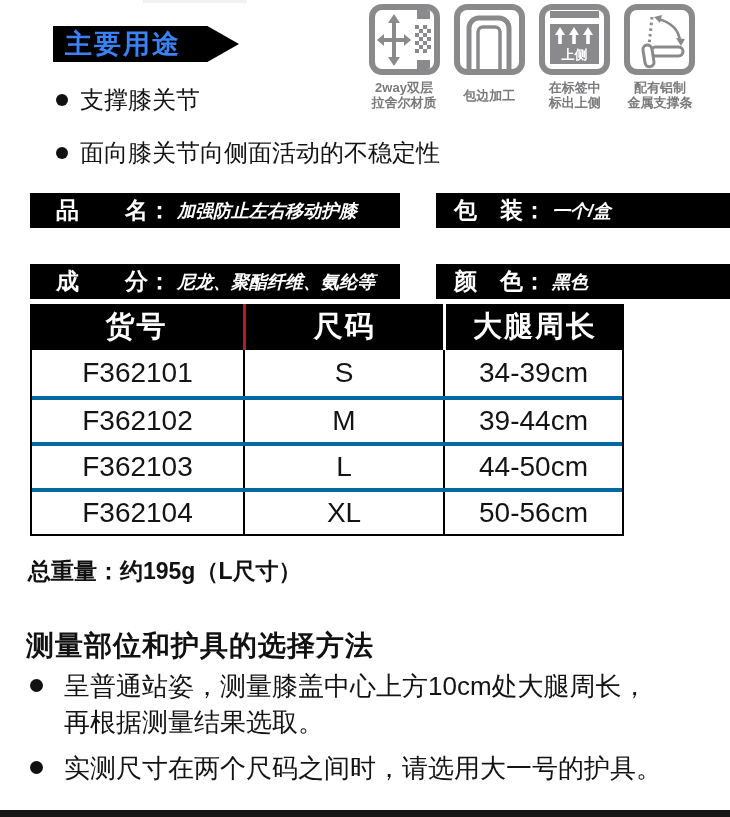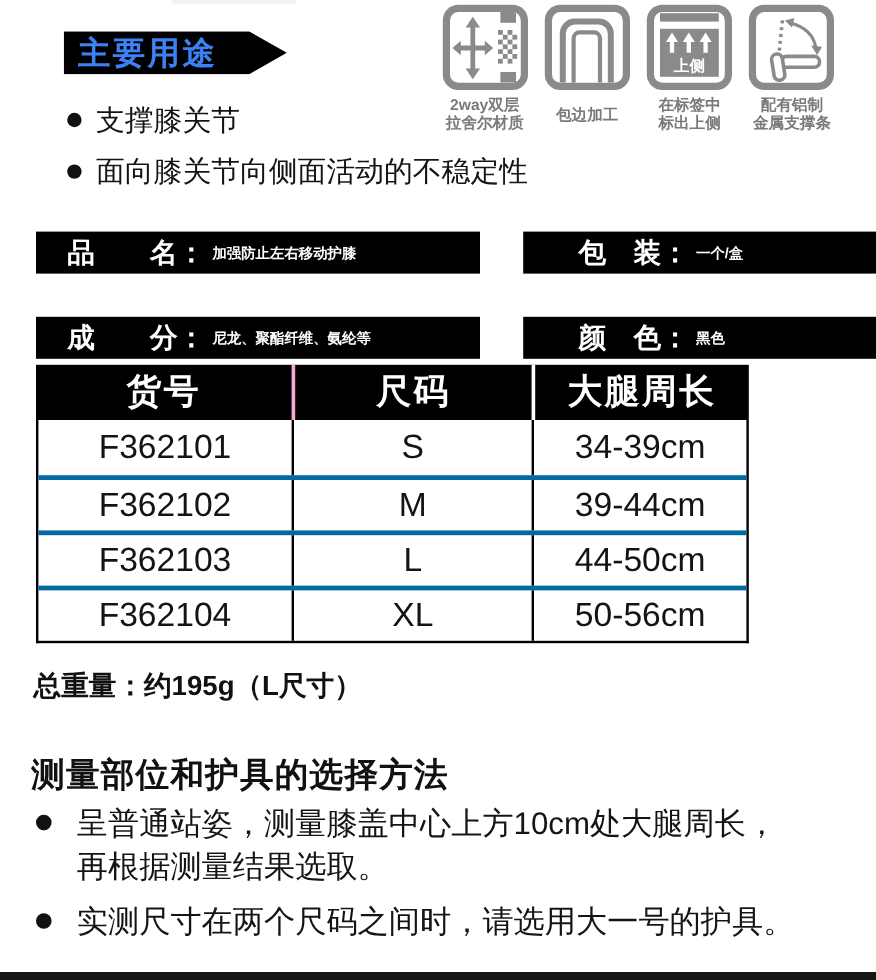--- a/index.html
+++ b/index.html
@@ -8,47 +8,47 @@
 
   .artifact-top { position:absolute; left:143px; top:0; width:104px; height:3px; background:#f2f2f5; }
 
   
   .banner { position:absolute; left:53px; top:26px; width:186px; height:36px; background:#000;
     clip-path:polygon(0 0, 83% 0, 100% 50%, 83% 100%, 0 100%);
     display:flex; align-items:center; padding-left:12px; }
   .banner span { color:#3b82f6; font-size:27px; font-weight:bold; letter-spacing:2px; line-height:1; }
 
   
-  .features { position:absolute; left:56px; top:84px; display:flex; flex-direction:column; gap:11px; }
+  .features { position:absolute; left:56px; top:84px; display:flex; flex-direction:column; gap:21px; }
   .feature-item { display:flex; align-items:center; gap:12px; }
   .dot { width:12px; height:12px; border-radius:50%; background:#111; flex:0 0 auto; }
   .feature-item span { font-size:24px; color:#141414; font-weight:500; white-space:nowrap; }
 
   
   .icon-row { position:absolute; left:366px; top:4px; width:332px; display:flex; justify-content:space-between; }
   .icon-item { width:76px; display:flex; flex-direction:column; align-items:center; }
   .badge { width:71px; height:71px; background:#8a8a8c; border-radius:13px; padding:6px; }
   .badge-inner { width:100%; height:100%; background:#fff; border-radius:7px; overflow:hidden; }
   .badge-label { margin-top:5px; min-height:30px; display:flex; flex-direction:column; justify-content:center;
     text-align:center; color:#7a7a7d; font-size:13px; font-weight:bold; line-height:15px; white-space:nowrap; }
 
   
   .specs { position:absolute; left:30px; top:193px; width:670px;
     display:grid; grid-template-columns:370px 295px; grid-auto-rows:35px; column-gap:5px; row-gap:5px;gap:36px; }
   .spec-cell { background:#000; display:flex; align-items:center; }
   .spec-cell.left { padding-left:26px; }
-  .spec-cell.right { padding-left:46px; }
+  .spec-cell.right { padding-left:18px; }
   .spec-label { color:#fff; font-size:23px; font-weight:bold; white-space:pre; line-height:1; }
-  .spec-value { color:#fff; font-size:12px; font-weight:bold; margin-left:6px; line-height:1; white-space:nowrap; }
+  .spec-value { color:#fff; font-size:18px; font-weight:bold; margin-left:6px; line-height:1; white-space:nowrap;font-style:italic; }
 
   
   .size-table { position:absolute; left:30px; top:304px; width:594px; }
   .thead { display:flex; height:46px; background:#000; }
   .th { display:flex; align-items:center; justify-content:center; color:#fff; font-size:29px; font-weight:bold; letter-spacing:2px; }
-  .th.c1 { width:213px; } .th.c2 { width:200px; border-left:3px solid #f9a8d4;text-align:right; } .th.c3 { flex:1; border-left:3px solid #fff; }
+  .th.c1 { width:213px; } .th.c2 { width:200px; border-left:3px solid #b91c1c;text-align:right; } .th.c3 { flex:1; border-left:3px solid #fff; }
   .tbody { border:2px solid #000; border-top:none; }
   .tr { display:flex; height:46px; }
   .tr + .tr { border-top:4px solid #0369a1; }
   .td { display:flex; align-items:center; justify-content:center; font-size:28px; color:#141414; }
   .td.c1 { width:211px; } .td.c2 { width:200px; border-left:2px solid #000; } .td.c3 { flex:1; border-left:2px solid #000; }
 
   .weight-note { position:absolute; left:28px; top:556px; font-size:23px; font-weight:bold; color:#111; }
 
   
   .measure-title { position:absolute; left:26px; top:627px; font-size:28px; font-weight:600; color:#111; letter-spacing:1px; }

